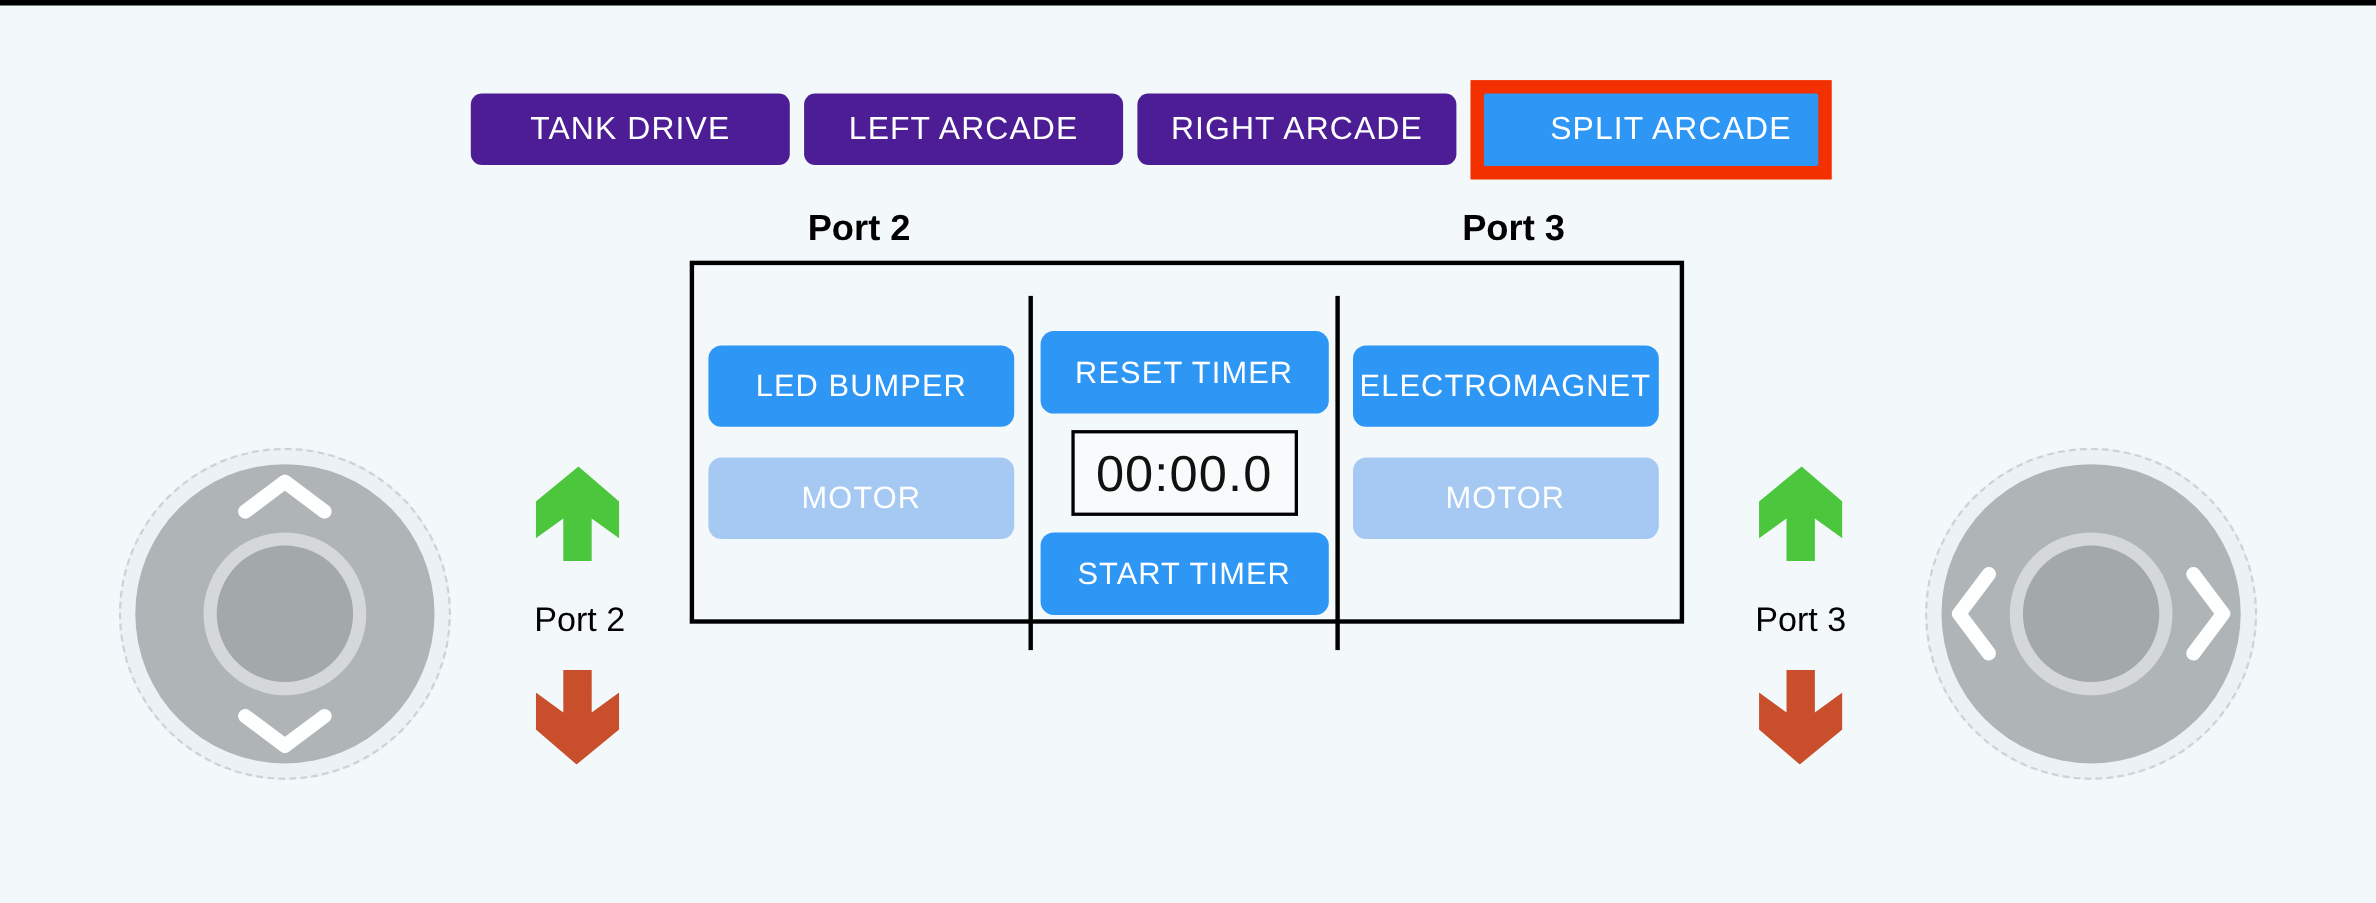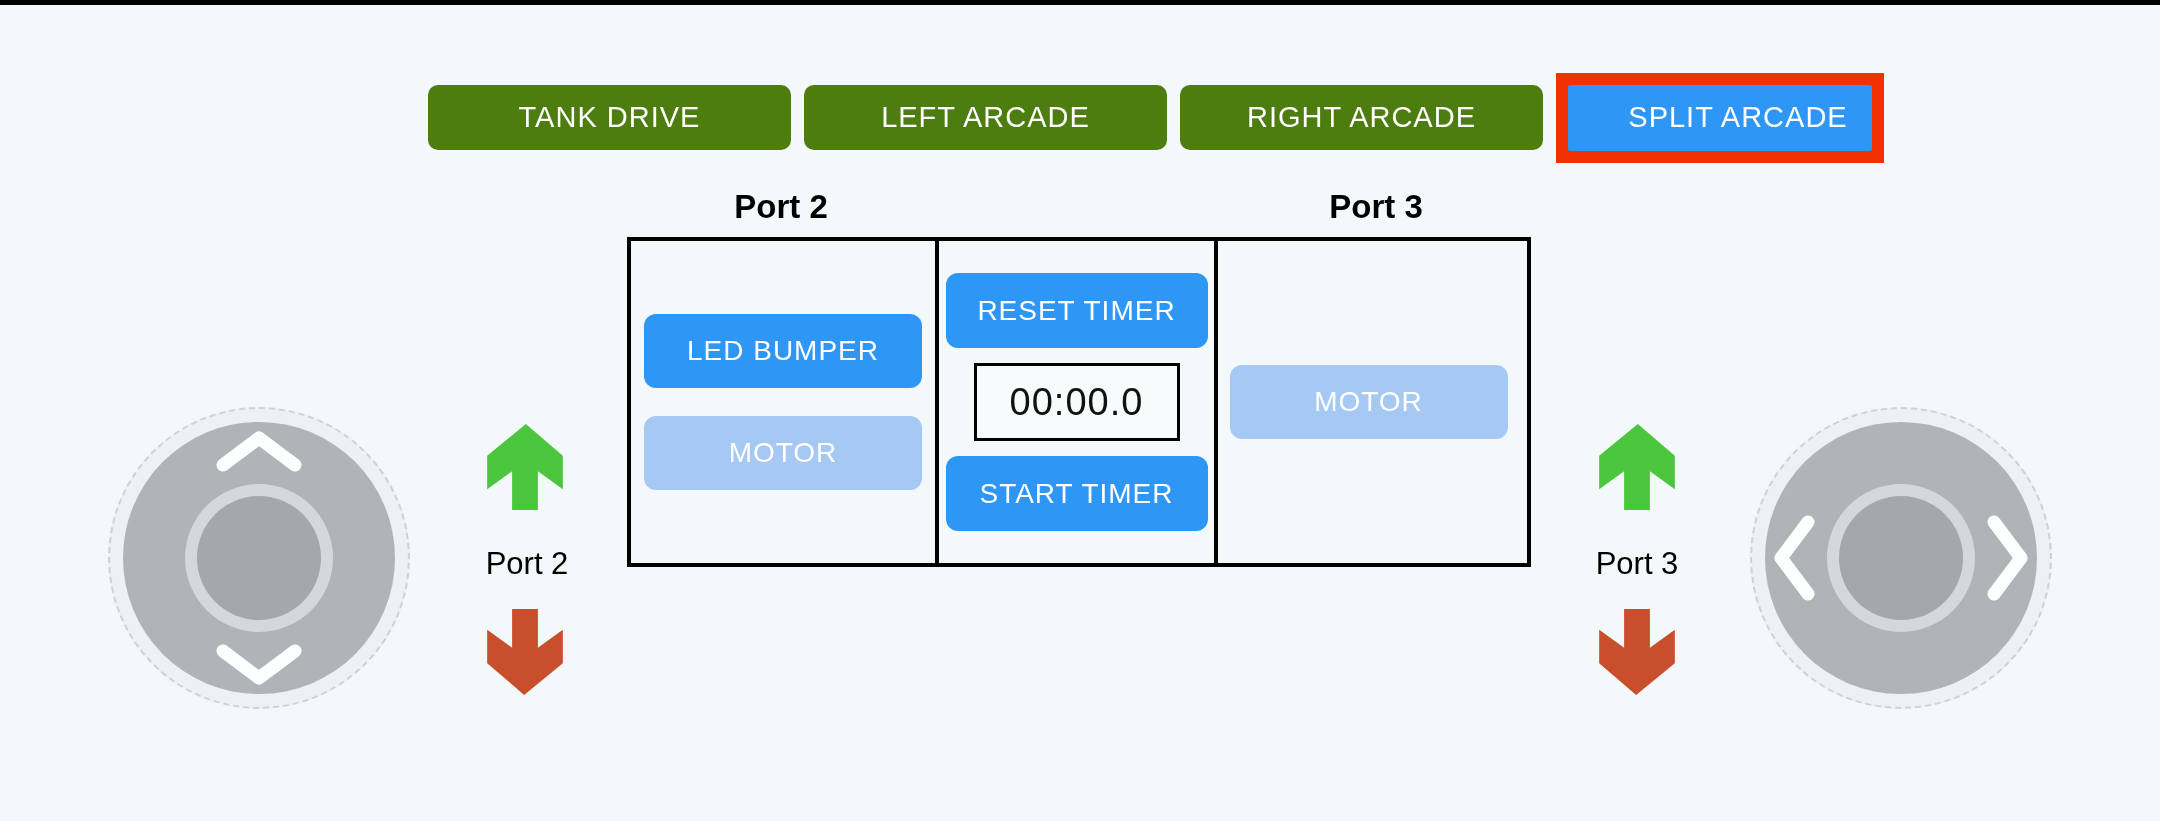--- a/index.html
+++ b/index.html
@@ -10,54 +10,54 @@
   .topbar { position:absolute; left:0; top:0; width:2160px; height:5px; background:#000; }
 
   .page-title {
     position:absolute; top:16px; left:0; width:2160px;
     text-align:center; font-size:35px; font-weight:bold; color:#000; letter-spacing:0.5px;
   }
 
   
   .drive-row { position:absolute; left:428px; top:85px; height:65px; display:flex; gap:13px; align-items:center; }
   .drive-btn {
-    width:363px; height:65px; border:none; border-radius:10px;
-    background:#4d7c0f; color:#fff; font-size:29px; letter-spacing:1px;
+    width:290px; height:65px; border:none; border-radius:10px;
+    background:#4c1d95; color:#fff; font-size:29px; letter-spacing:1px;
     font-family:"Liberation Sans", sans-serif; cursor:pointer;
   }
   .selected-frame { border:12px solid #f23000; background:#f23000; }
   .selected-frame .drive-btn { width:304px; height:66px; border-radius:2px; background:#2e96f4;padding-left:36px; }
 
   
   .col-header { position:absolute; top:188px; transform:translateX(-50%);
     font-size:33px; font-weight:bold; color:#000; white-space:nowrap; }
   .hdr-port2 { left:781px; } .hdr-timer { left:1078px;margin-top:48px; } .hdr-port3 { left:1376px; }
 
   
   .panel { position:absolute; left:627px; top:237px; width:904px; height:330px;
     border:4px solid #000; display:flex; background:#f3f8fa; }
   .panel-col { height:100%; display:flex; flex-direction:column; align-items:center; }
   .col-devices { width:304px; justify-content:center; gap:28px; }
   .col-timer  { width:283px; border-left:4px solid #000; border-right:4px solid #000;
-    justify-content:space-between; padding:32px 0; }
+    justify-content:space-between; padding:32px 0;margin-top:28px; }
   .col-devices2 { width:301px; justify-content:center; gap:28px; }
 
   .panel-btn {
     border:none; border-radius:12px; color:#fff; font-size:28px; letter-spacing:1px;
     font-family:"Liberation Sans", sans-serif; cursor:pointer;
   }
   .dev-btn { width:278px; height:74px; }
   .timer-btn { width:262px; height:75px; }
   .on  { background:#2e96f4; }
   .off { background:#a5c9f3; }
 
   .timer-display {
     width:206px; height:78px; background:#f7fbfc; border:3px solid #000;
     display:flex; align-items:center; justify-content:center;
-    font-size:38px; color:#111; letter-spacing:1px;
+    font-size:46px; color:#111; letter-spacing:1px;
   }
 
   
   .joystick { position:absolute; width:302px; height:302px; border-radius:50%;
     background:#ebf1f4; border:2px dashed #ccd2d5; }
   .joy-left  { left:108px;  top:407px; }
   .joy-right { left:1750px; top:407px; }
   .joy-pad { position:absolute; left:50%; top:50%; transform:translate(-50%,-50%);
     width:272px; height:272px; border-radius:50%; background:#afb4b6; }
   .joy-ring { position:absolute; left:50%; top:50%; transform:translate(-50%,-50%);
@@ -106,20 +106,21 @@
     <div class="panel-col col-devices">
       <button class="panel-btn dev-btn on">LED BUMPER</button>
       <button class="panel-btn dev-btn off">MOTOR</button>
     </div>
     <div class="panel-col col-timer">
       <button class="panel-btn timer-btn on">RESET TIMER</button>
       <div class="timer-display">00:00.0</div>
       <button class="panel-btn timer-btn on">START TIMER</button>
     </div>
     <div class="panel-col col-devices2">
+      <button class="panel-btn dev-btn on">ELECTROMAGNET</button>
       <button class="panel-btn dev-btn off">MOTOR</button>
     </div>
   </div>
 
   <svg class="dir-arrow up-left" viewBox="0 0 88 100">
     <polygon points="45,0 88,37 88,76 59,55 59,100 29,100 29,55 0,76 0,37" fill="#4cc63c"></polygon>
   </svg>
   <div class="port-label lbl-left">Port 2</div>
   <svg class="dir-arrow down-left rot180" viewBox="0 0 88 100">
     <polygon points="45,0 88,37 88,76 59,55 59,100 29,100 29,55 0,76 0,37" fill="#c94e2b"></polygon>

